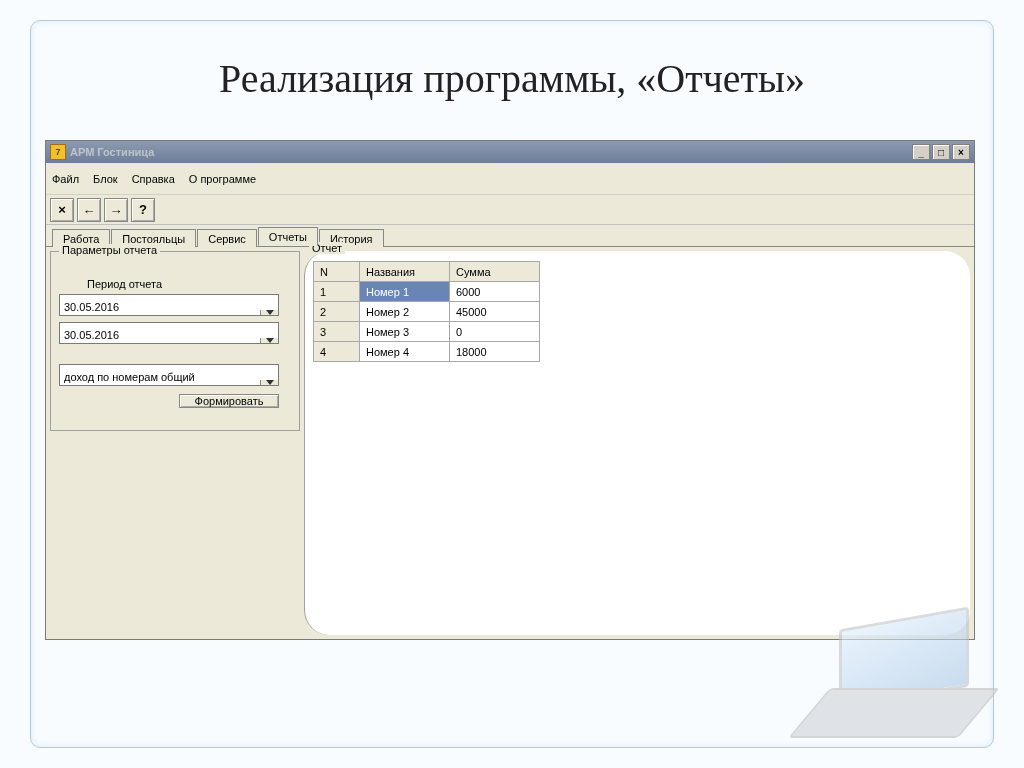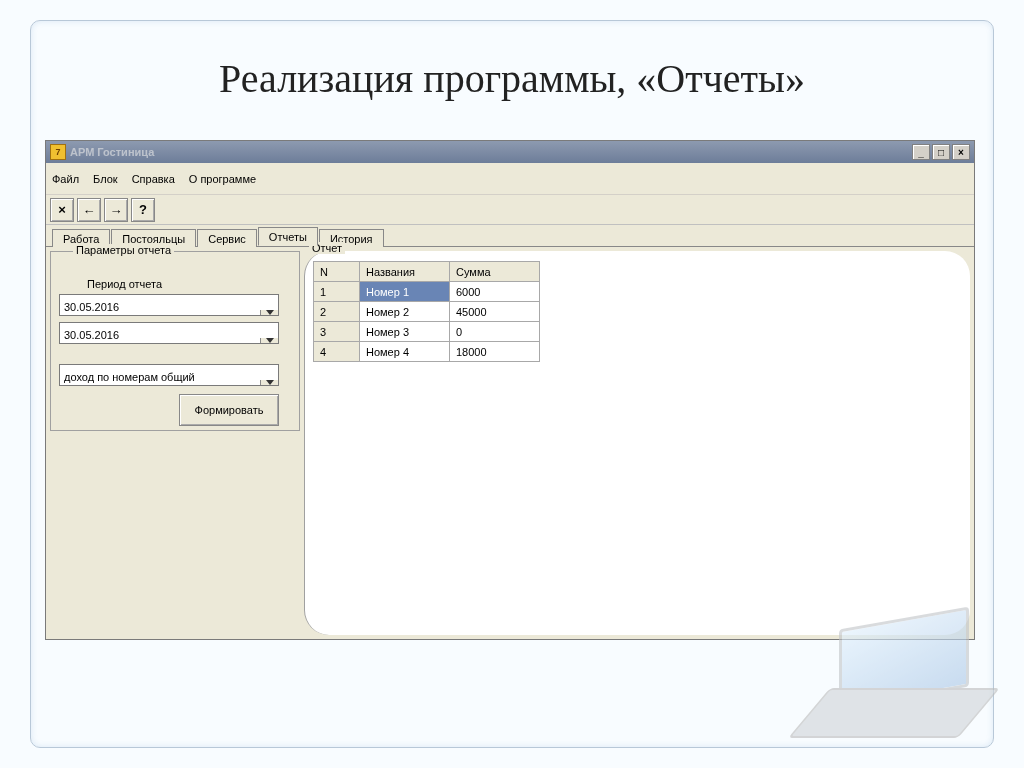--- a/index.html
+++ b/index.html
@@ -129,21 +129,21 @@
     gap: 4px;
   }
   .groupbox {
     border: 1px solid #a0a0a0;
     position: relative;
     padding: 12px 8px 8px 8px;
   }
   .groupbox-title {
     position: absolute;
     top: -8px;
-    left: 22px;
+    left: 8px;
     background: #ece9d8;
     padding: 0 3px;
     font-size: 11px;
   }
   .params-box {
     width: 250px;
     height: 180px;
   }
   .pl-label {
     display:block;
@@ -170,21 +170,21 @@
     display:flex;align-items:center;justify-content:center;
   }
   .combo-arrow::after {
     content:"";
     border-left:4px solid transparent;
     border-right:4px solid transparent;
     border-top:5px solid #333;
   }
   .spacer6 { height: 14px; }
   .form-btn {
-    width: 100px; height: 32px;
+    width: 100px; height: 14px;
     border: 1px solid #888;
     background: #ece9d8;
     box-shadow: inset 1px 1px 0 #fff, inset -1px -1px 0 #aaa;
     margin-left: 120px;
     margin-top: 8px;
     display:flex;align-items:center;justify-content:center;
   }
   .report-box {
     flex: 1;
     height: 100%;

